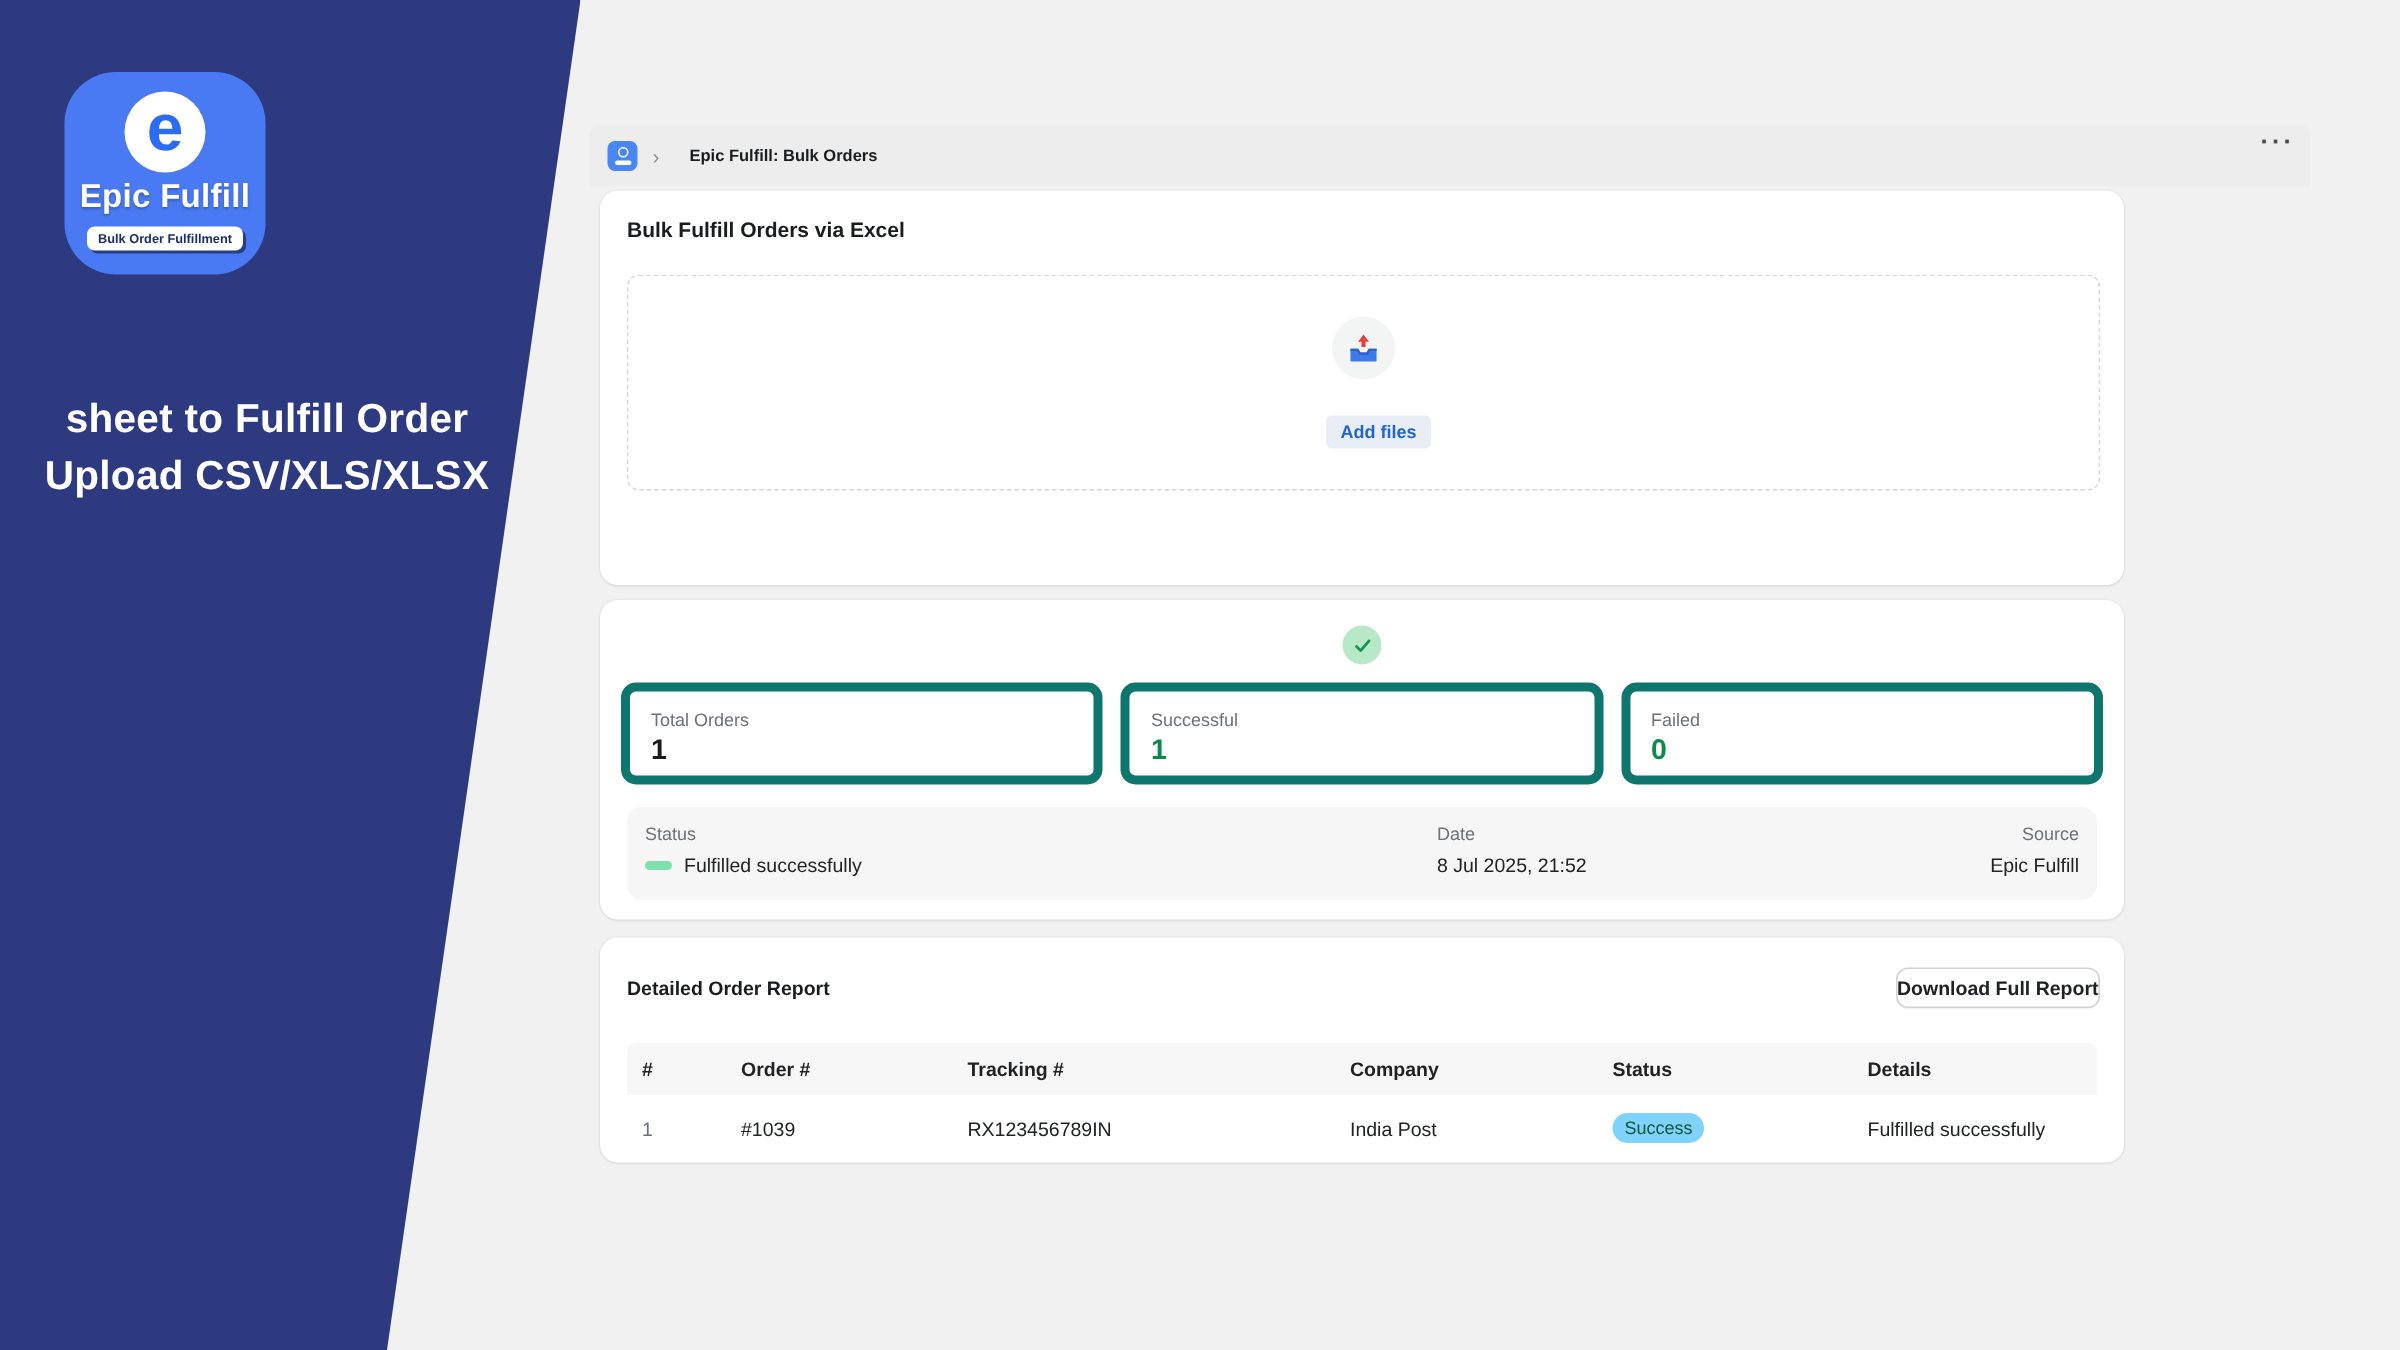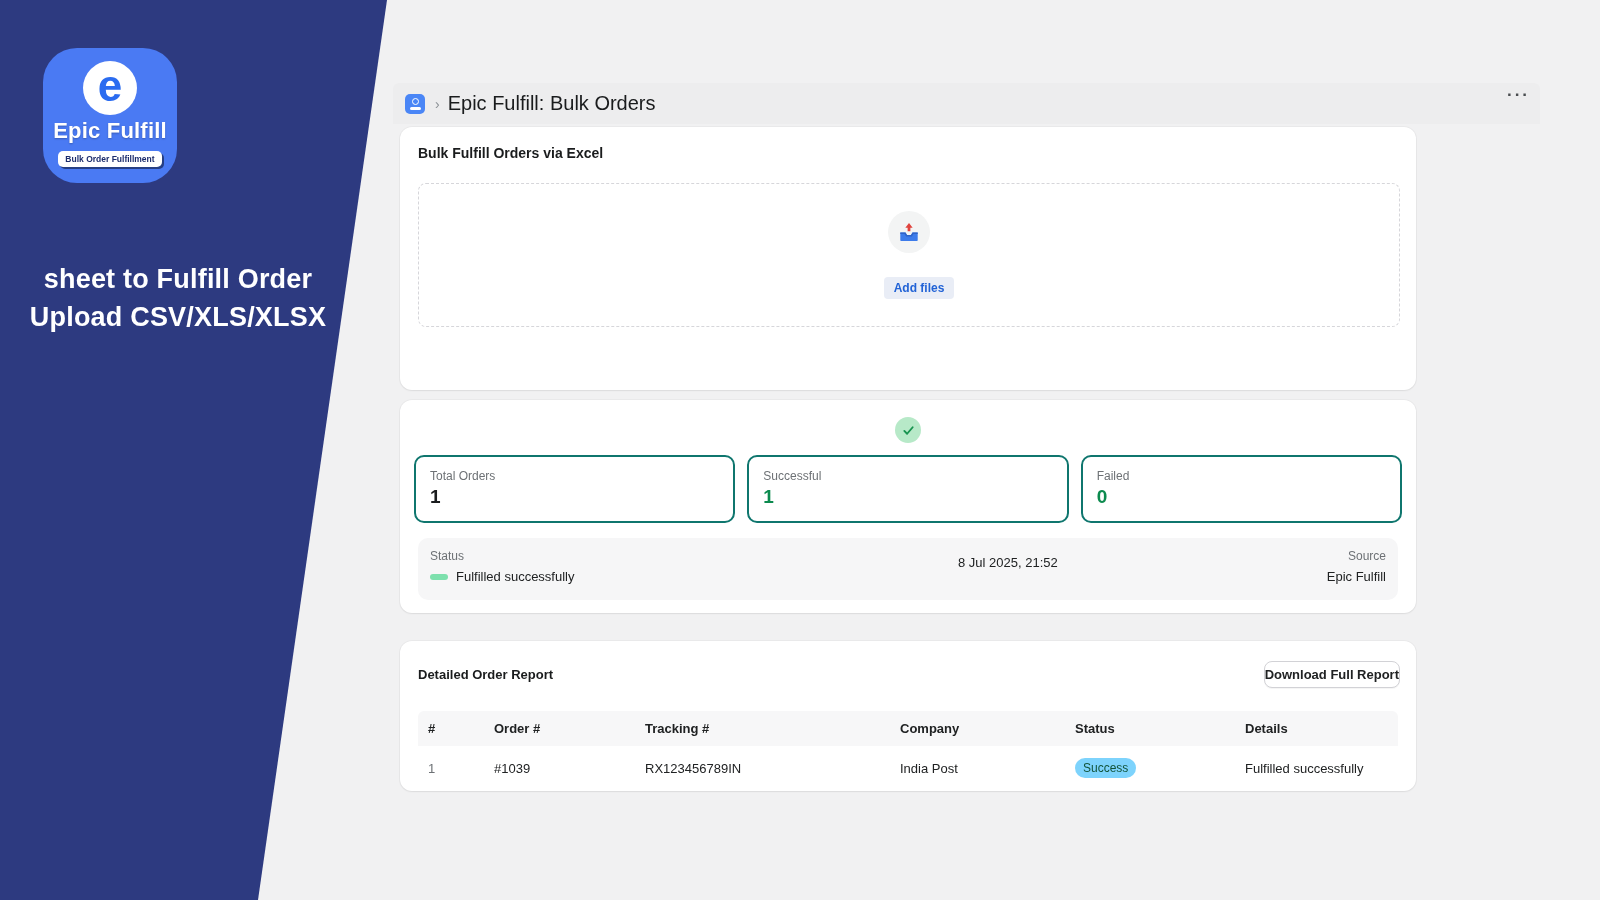--- a/index.html
+++ b/index.html
@@ -43,32 +43,32 @@
     display:flex; align-items:center; padding:0 12px; position:relative;
   }
   .app-mini-icon {
     width:20px; height:20px; border-radius:5px; background:#4a86f6;
     display:flex; flex-direction:column; align-items:center; justify-content:center; gap:2px;
     flex:0 0 auto;
   }
   .app-mini-icon .dot { width:7px; height:7px; border:1.5px solid #fff; border-radius:50%; }
   .app-mini-icon .bar { width:11px; height:3px; background:#fff; border-radius:2px; }
   .crumb-sep { color:#8c9196; font-size:14px; margin:0 8px 0 10px; }
-  .topbar-title { font-size:20px; font-weight:400; color:#1a1c1d; }
+  .topbar-title { font-size:11px; font-weight:700; color:#1a1c1d;margin-left:12px; }
   .topbar-menu { position:absolute; right:10px; top:2px; color:#4a4d50; font-size:17px; font-weight:700;
                  letter-spacing:2px; cursor:pointer; }
 
   .card {
     background:#ffffff; border-radius:12px; margin:0 4px 0 7px; width:1016px;
     box-shadow:0 1px 2px rgba(0,0,0,.06), 0 0 0 1px rgba(0,0,0,.03);
     position:relative;
   }
   .card-upload { margin-top:3px; height:263px; }
   .card-summary { margin-top:10px; height:213px; }
-  .card-report { margin-top:28px; height:150px; }
+  .card-report { margin-top:12px; height:150px; }
 
   
   .card-title { font-size:14px; font-weight:700; color:#1a1c1d; padding:18px 18px 0 18px; }
   .dropzone {
     position:absolute; left:18px; right:16px; top:56px; height:144px;
     border:1px dashed #d6d6da; border-radius:8px;
     display:flex; flex-direction:column; align-items:center; justify-content:center;
   }
   .upload-circle {
     width:42px; height:42px; border-radius:50%; background:#f3f4f4;
@@ -88,21 +88,21 @@
 
   
   .summary-head { display:flex; align-items:center; gap:11px; padding:17px 18px 0 18px;flex-direction:column; }
   .check-circle {
     width:26px; height:26px; border-radius:50%; background:#b7e9c8;
     display:flex; align-items:center; justify-content:center;
   }
   .summary-title { font-size:14px; font-weight:600; color:#1a1c1d; }
   .stats-row { position:absolute; left:14px; right:14px; top:55px; display:flex; gap:12px; }
   .stat-box {
-    flex:1; background:#fff; border:2px solid #0f766e; border-radius:10px;
+    flex:1; background:#fff; border:6px solid #0f766e; border-radius:10px;
     padding:12px 14px; height:68px;
   }
   .stat-label { font-size:12px; color:#6d7175; }
   .stat-value { font-size:19px; font-weight:700; margin-top:3px; }
   .value-dark { color:#1a1c1e; }
   .value-green { color:#0c8a4e; }
   .status-strip {
     position:absolute; left:18px; right:18px; top:138px; height:62px;
     background:#f6f6f7; border-radius:10px; padding:11px 12px;
     display:grid; grid-template-columns:528px 1fr auto;
@@ -199,20 +199,21 @@
 
     <div class="status-strip">
       <div>
         <div class="strip-label">Status</div>
         <div class="strip-value status-flex">
           <span class="status-dash"></span>
           <span>Fulfilled successfully</span>
         </div>
       </div>
       <div>
+        <div class="strip-label">Date</div>
         <div class="strip-value">8 Jul 2025, 21:52</div>
       </div>
       <div class="strip-col-right">
         <div class="strip-label">Source</div>
         <div class="strip-value">Epic Fulfill</div>
       </div>
     </div>
   </div>
 
   <div class="card card-report">

